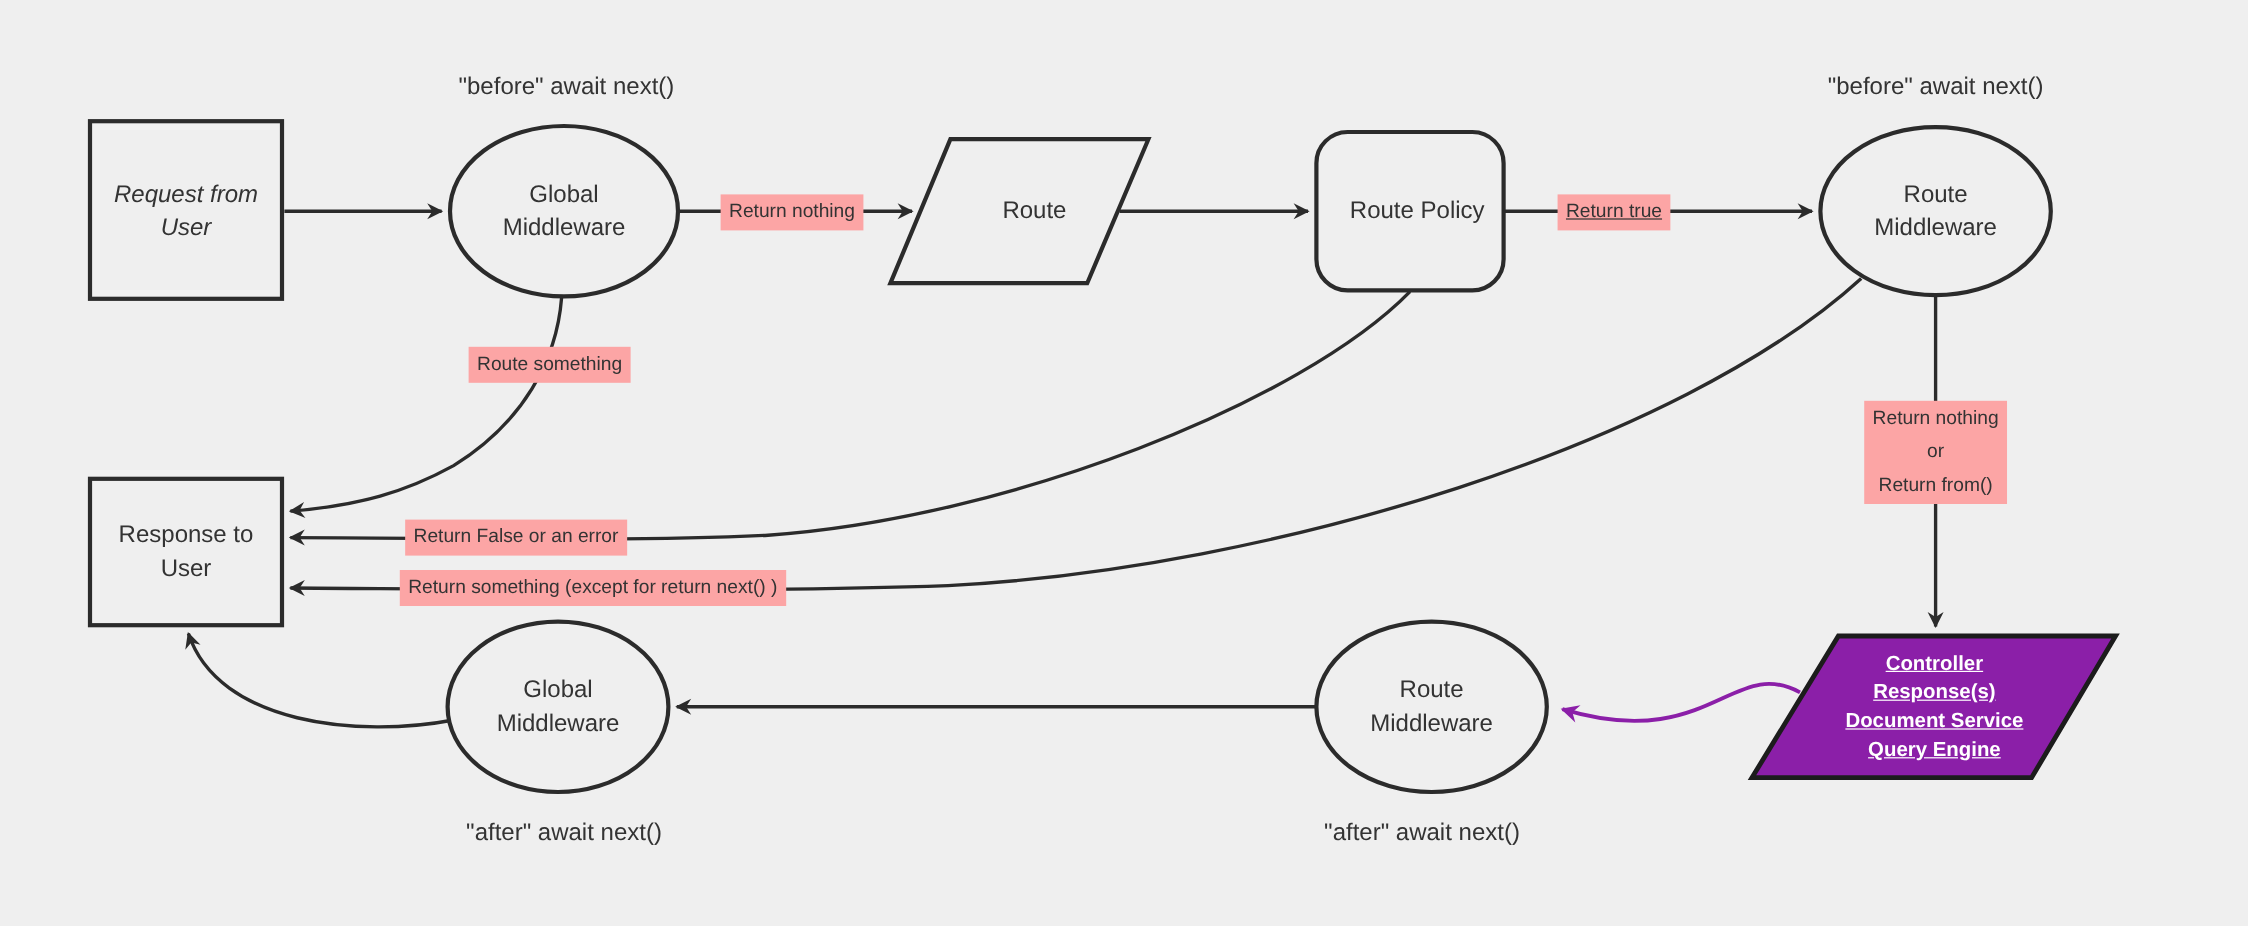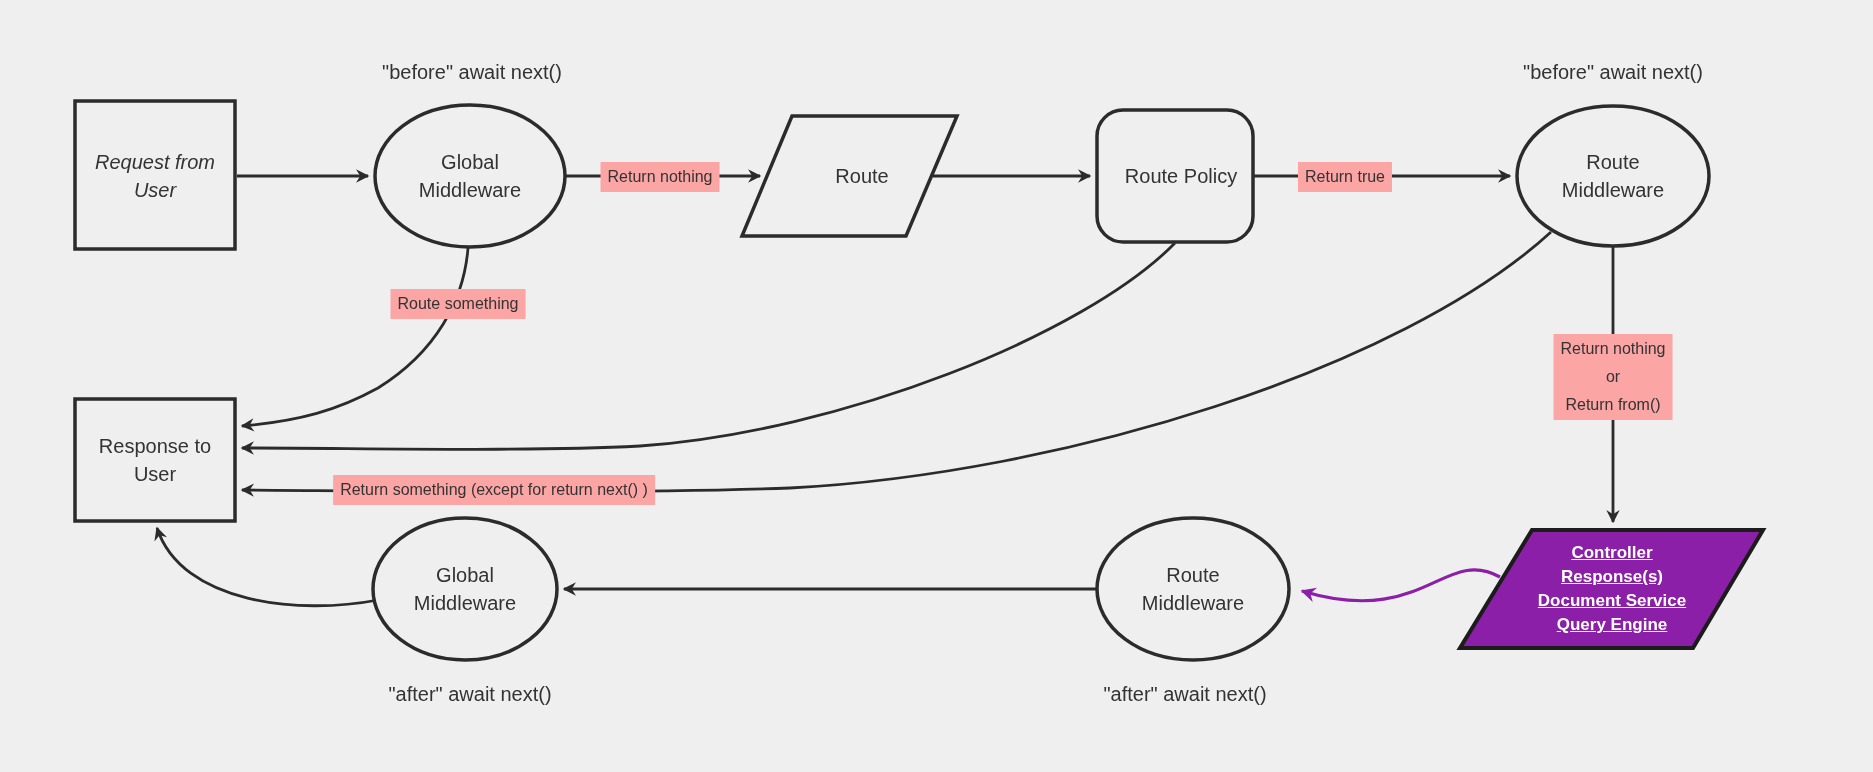--- a/index.html
+++ b/index.html
@@ -125,22 +125,23 @@
     <div>Middleware</div>
   </div>
   <div class="lbl node-label" style="left:465px; top:589px;">
     <div>Global</div>
     <div>Middleware</div>
   </div>
 
   <div class="lbl free-label" style="left:472px; top:72px;">"before" await next()</div>
   <div class="lbl free-label" style="left:1613px; top:72px;">"before" await next()</div>
   <div class="lbl edge-label" style="left:660px; top:177px;">Return nothing</div>
-  <div class="lbl edge-label" style="left:1345px; top:177px;">Return true</div>
+  <div class="lbl edge-label" style="left:1345px; top:177px;text-decoration:underline;">Return true</div>
   <div class="lbl edge-label" style="left:458px; top:304px;">Route something</div>
+  <div class="lbl edge-label" style="left:430px; top:448px;">Return False or an error</div>
   <div class="lbl edge-label" style="left:494px; top:490px;">Return something (except for return next() )</div>
   <div class="lbl edge-label" style="left:1613px; top:377px;">
     <div>Return nothing</div>
     <div>or</div>
     <div>Return from()</div>
   </div>
   <div class="lbl free-label" style="left:470px; top:694px;">"after" await next()</div>
   <div class="lbl free-label" style="left:1185px; top:694px;">"after" await next()</div>
 
 </div>

